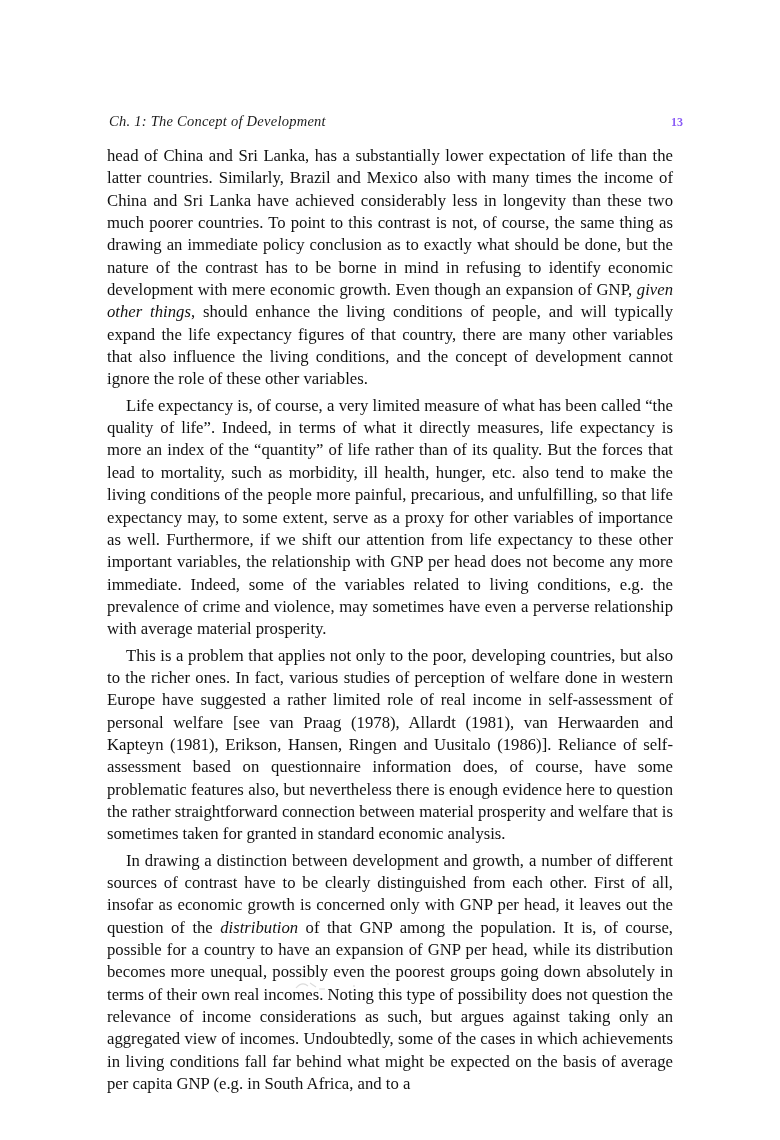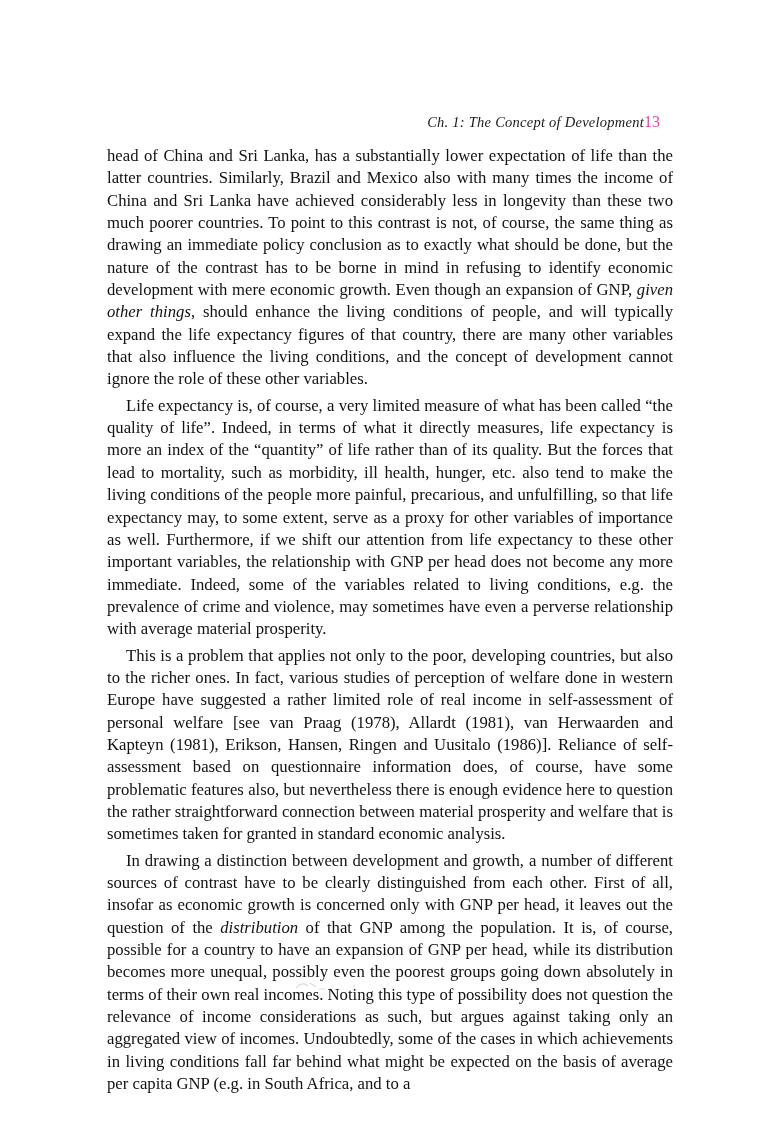--- a/index.html
+++ b/index.html
@@ -16,41 +16,42 @@
     background: #ffffff;
     overflow: hidden;
     font-family: "Liberation Serif", "DejaVu Serif", serif;
     color: #141414;
     -webkit-font-smoothing: antialiased;
   }
 
   
   .running-head {
     position: absolute;
-    left: 86px;
+    left: 109px;
     top: 113px;
     width: 574px;
     height: 20px;
     display: flex;
     align-items: baseline;
-    justify-content: flex-end;
+    justify-content: space-between;
   }
 
   .running-head-title {
     font-style: italic;
     font-size: 14.5px;
     letter-spacing: 0.25px;
     white-space: nowrap;
     color: #1a1a1a;
   }
 
   .running-head-folio {
-    font-size: 16px;
+    font-size: 12px;
     font-style: normal;
-    color: #ec4899;
+    color: #8b5cf6;
+    font-weight: bold;
   }
 
   
   .textblock {
     position: absolute;
     left: 103px;
     top: 141px;
     width: 574px;
   }
 

